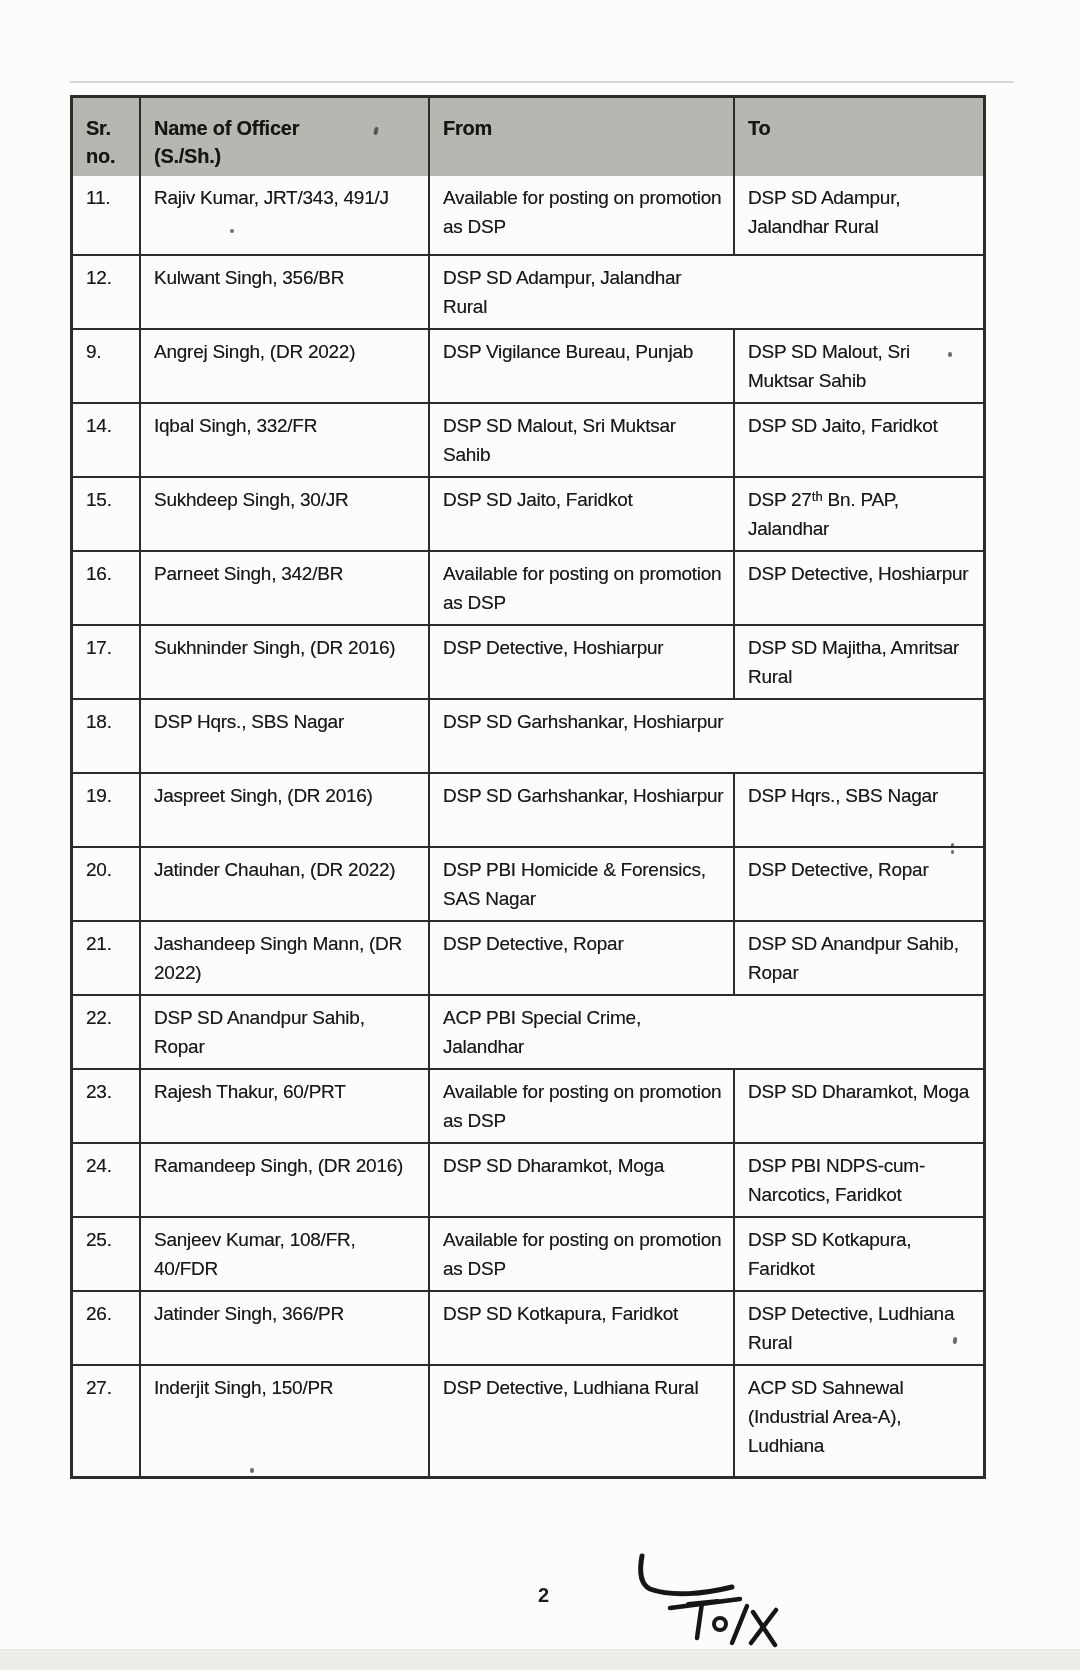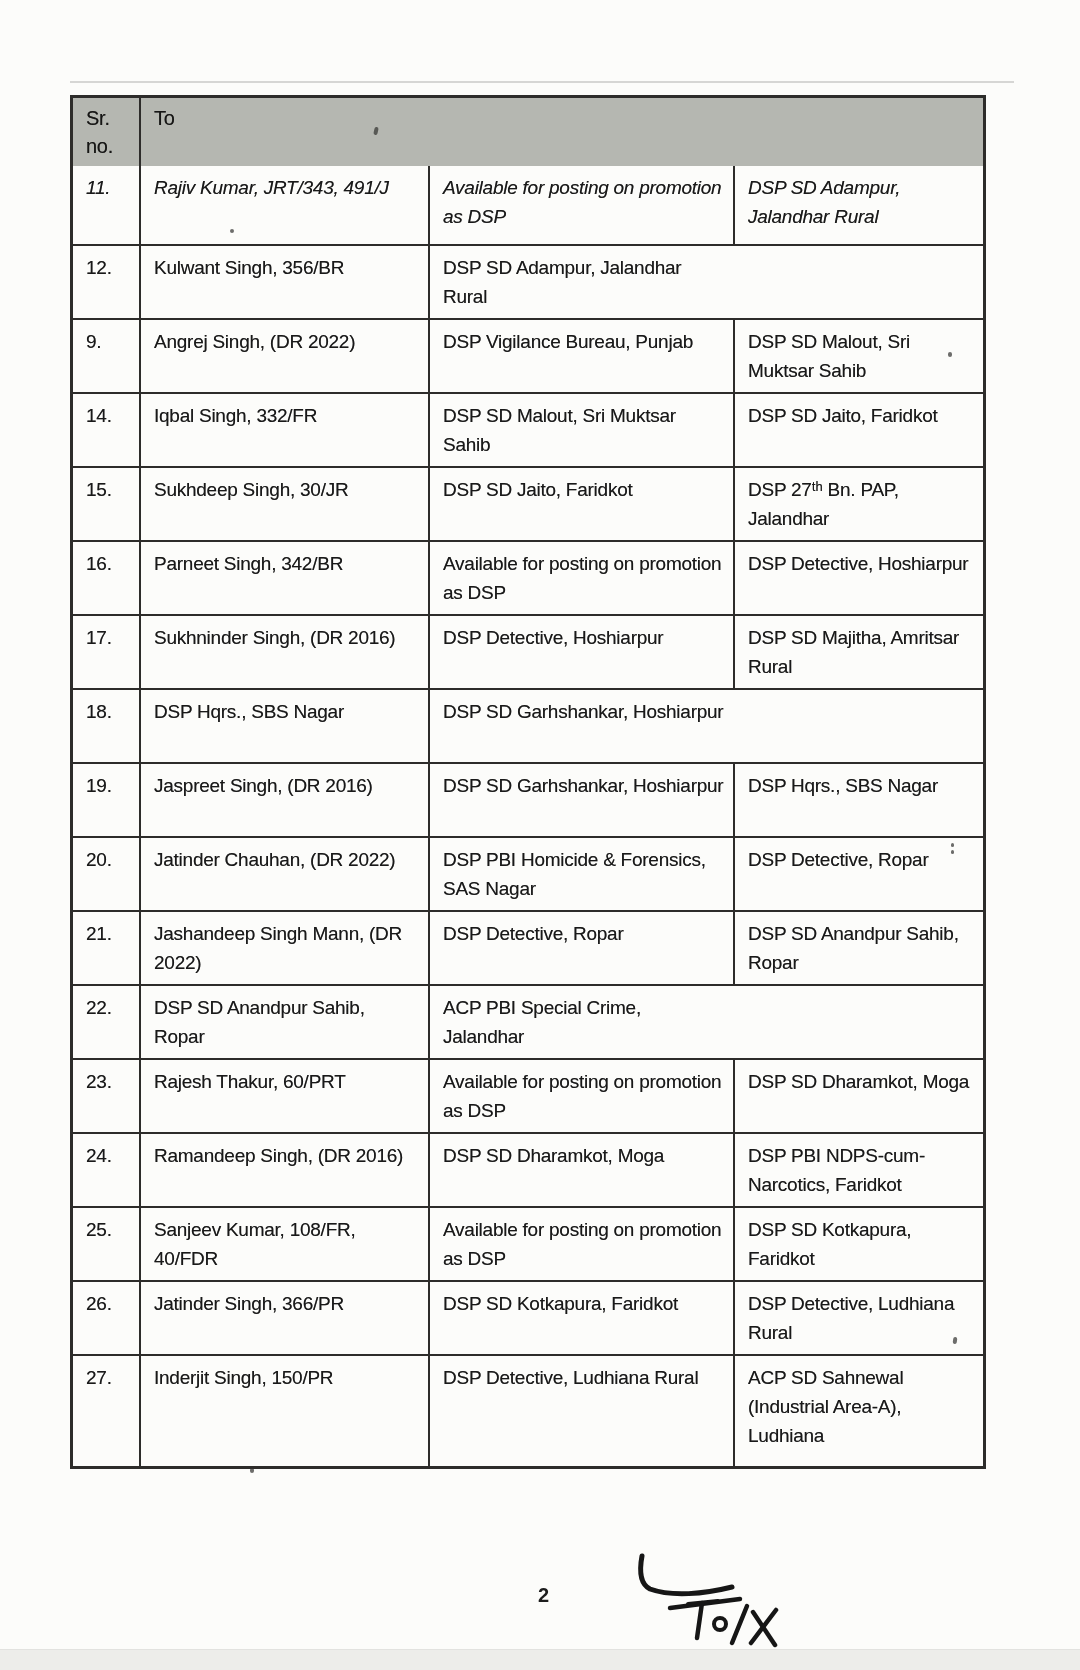--- a/index.html
+++ b/index.html
@@ -37,28 +37,28 @@
     padding:7px 8px 6px 13px;
     font-size:19px;line-height:29px;
     letter-spacing:-0.25px;
     color:var(--c-ink,#191919);
     text-shadow:0 0 .5px rgba(20,20,20,.55);
     overflow:hidden;
   }
   .cell:first-child{border-left:none;}
   .thead{background:var(--c-header_bg,#b5b7b1);}
   .thead .cell{
-    font-weight:400;font-size:20px;line-height:28px;
+    font-weight:700;font-size:20px;line-height:28px;
     white-space:pre-line;
     min-height:60px;
-    padding-top:6px;
+    padding-top:16px;
     color:#161615;
   }
   .brow{min-height:74px;}
-  .brow:first-of-type{min-height:78px;font-style:italic;}
+  .brow:first-of-type{min-height:78px;}
   .brow:last-of-type{min-height:112px;}
   
   .page-number{
     position:absolute;left:538px;top:1584px;
     font-size:20px;font-weight:700;color:#1d1d1d;
     letter-spacing:0;
   }
   .signature{position:absolute;left:616px;top:1548px;}
   .bottom-band{
     position:absolute;left:0;top:1649px;width:1080px;height:21px;
@@ -79,20 +79,23 @@
 <body>
 
 <div class="page">
 
   <div class="rule-above"></div>
 
   <div class="xtable">
     <div class="xrow thead">
       <div class="cell">Sr.
 no.</div>
+      <div class="cell">Name of Officer
+(S./Sh.)</div>
+      <div class="cell">From</div>
       <div class="cell">To</div>
     </div>
     <div id="tbody">
     <div class="xrow brow">
       <div class="cell">11.</div>
       <div class="cell">Rajiv Kumar, JRT/343, 491/J</div>
       <div class="cell">Available for posting on promotion as DSP</div>
       <div class="cell">DSP SD Adampur, Jalandhar Rural</div>
     </div>
 

